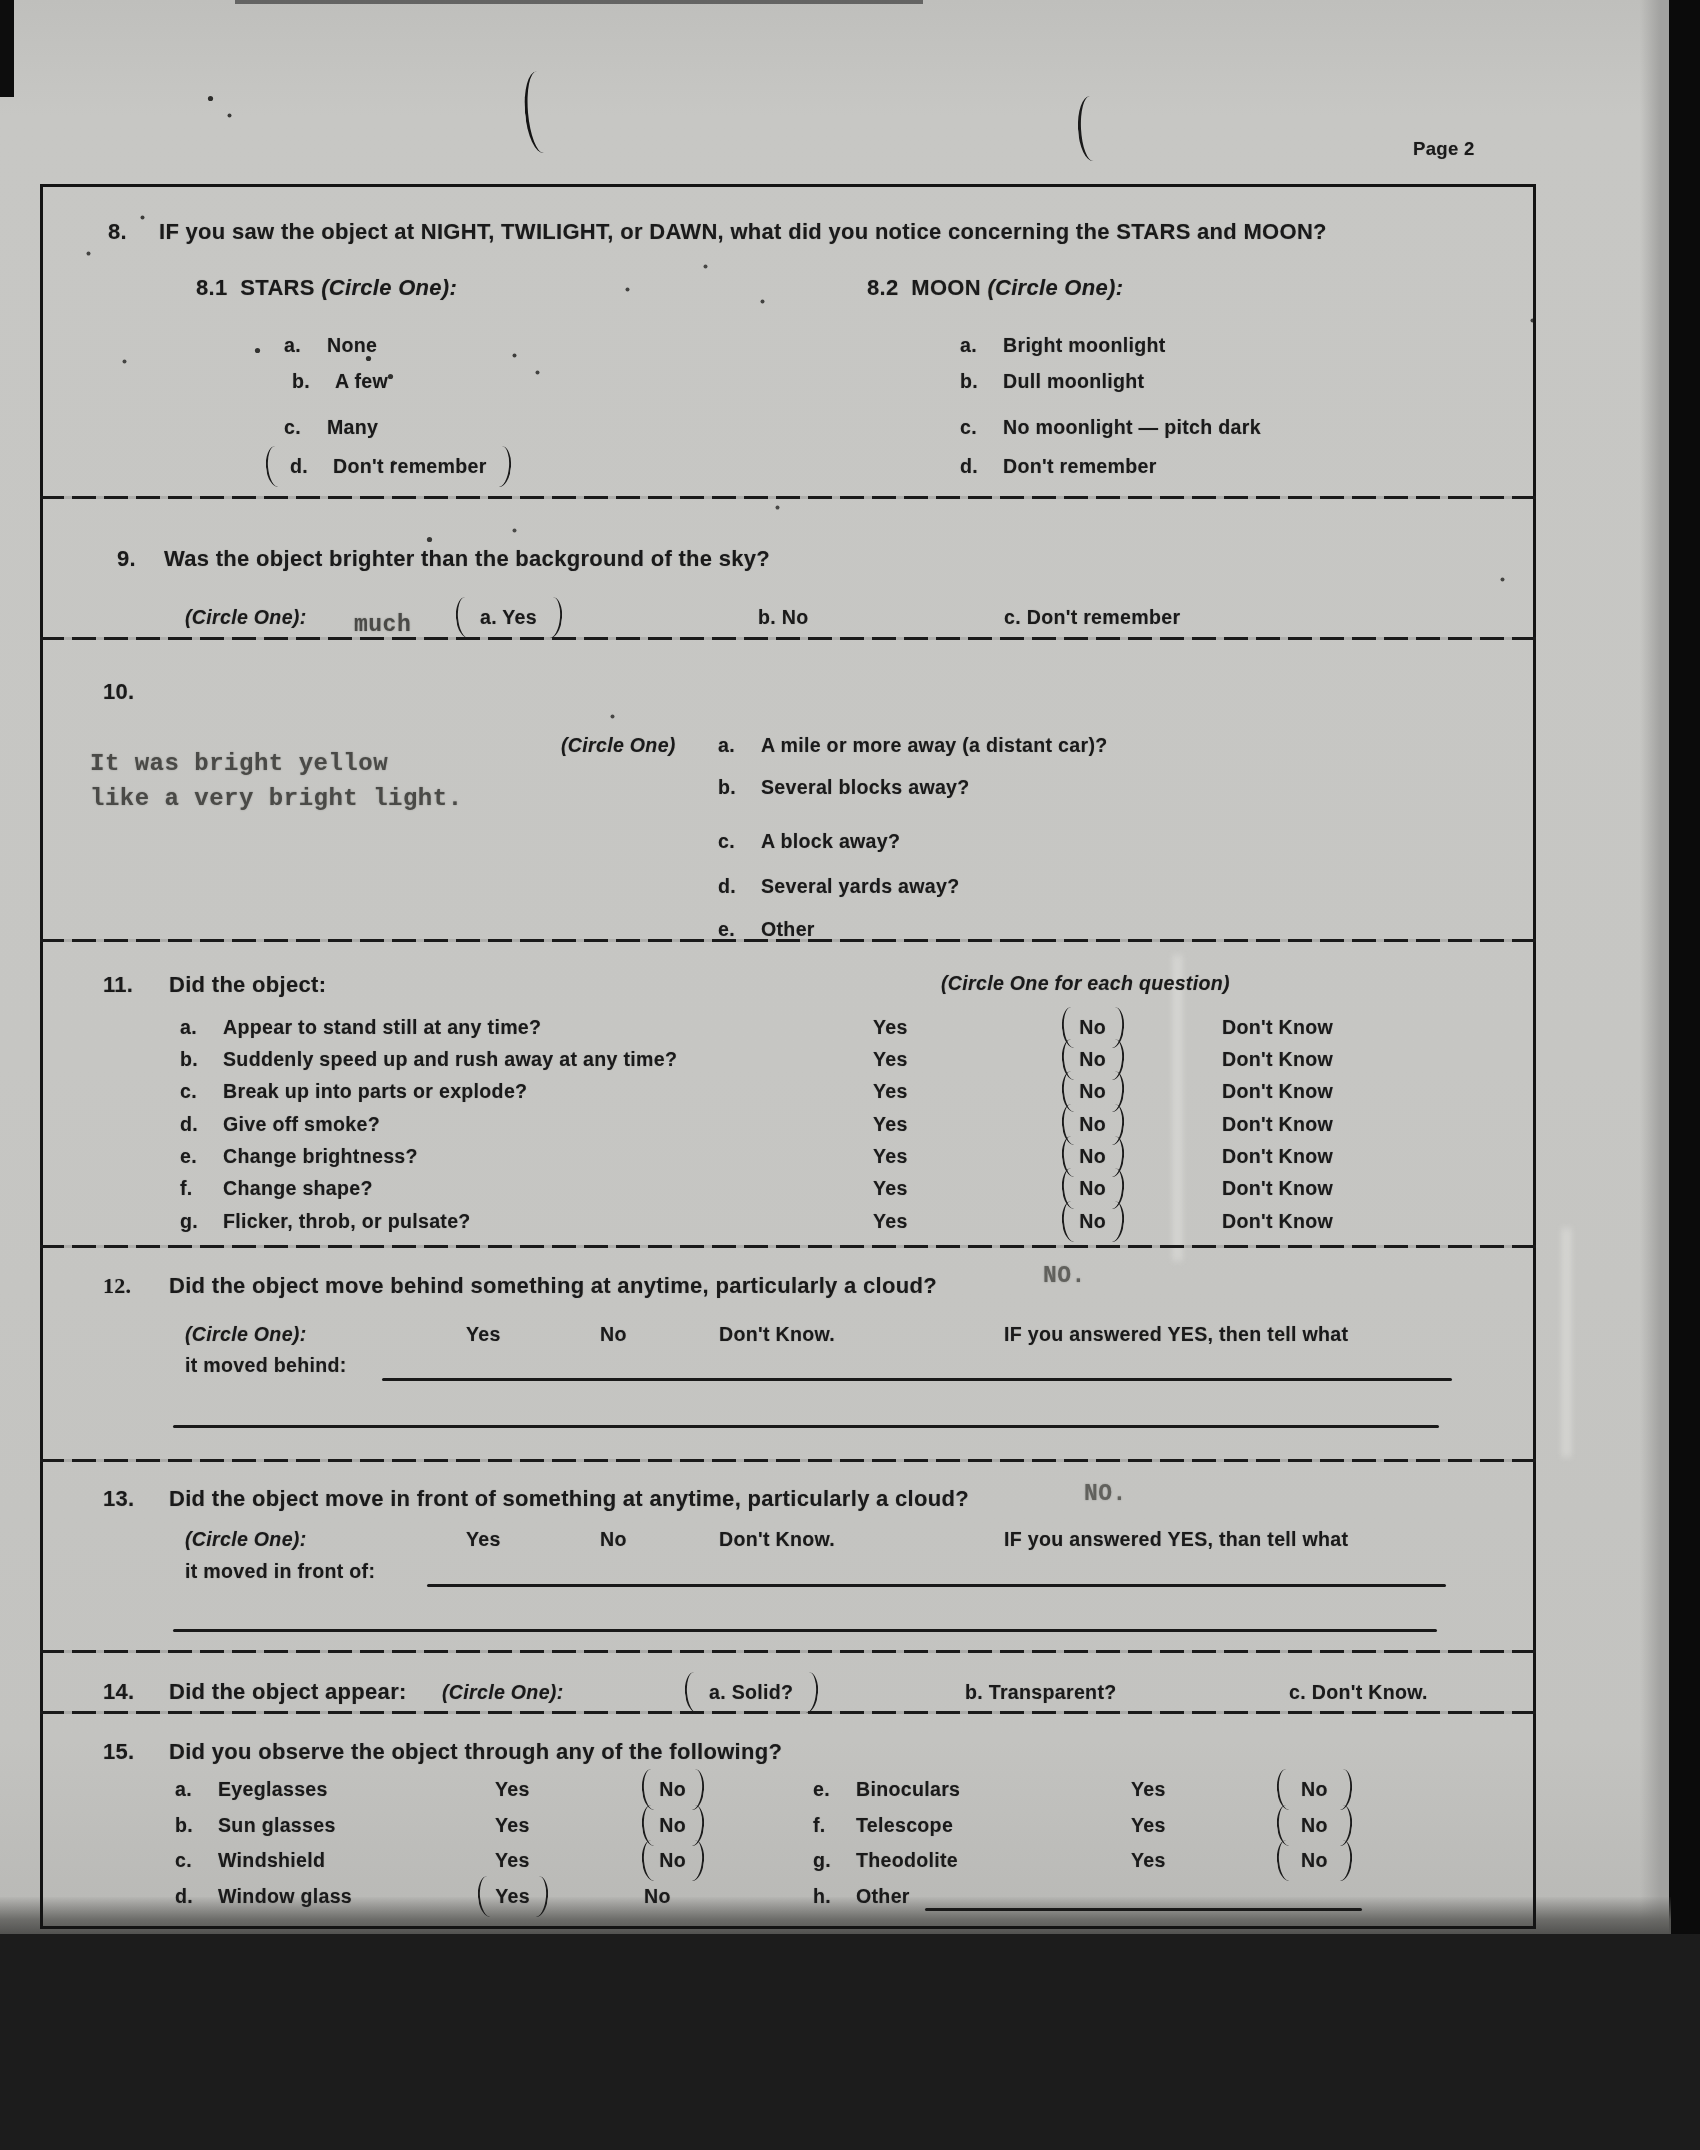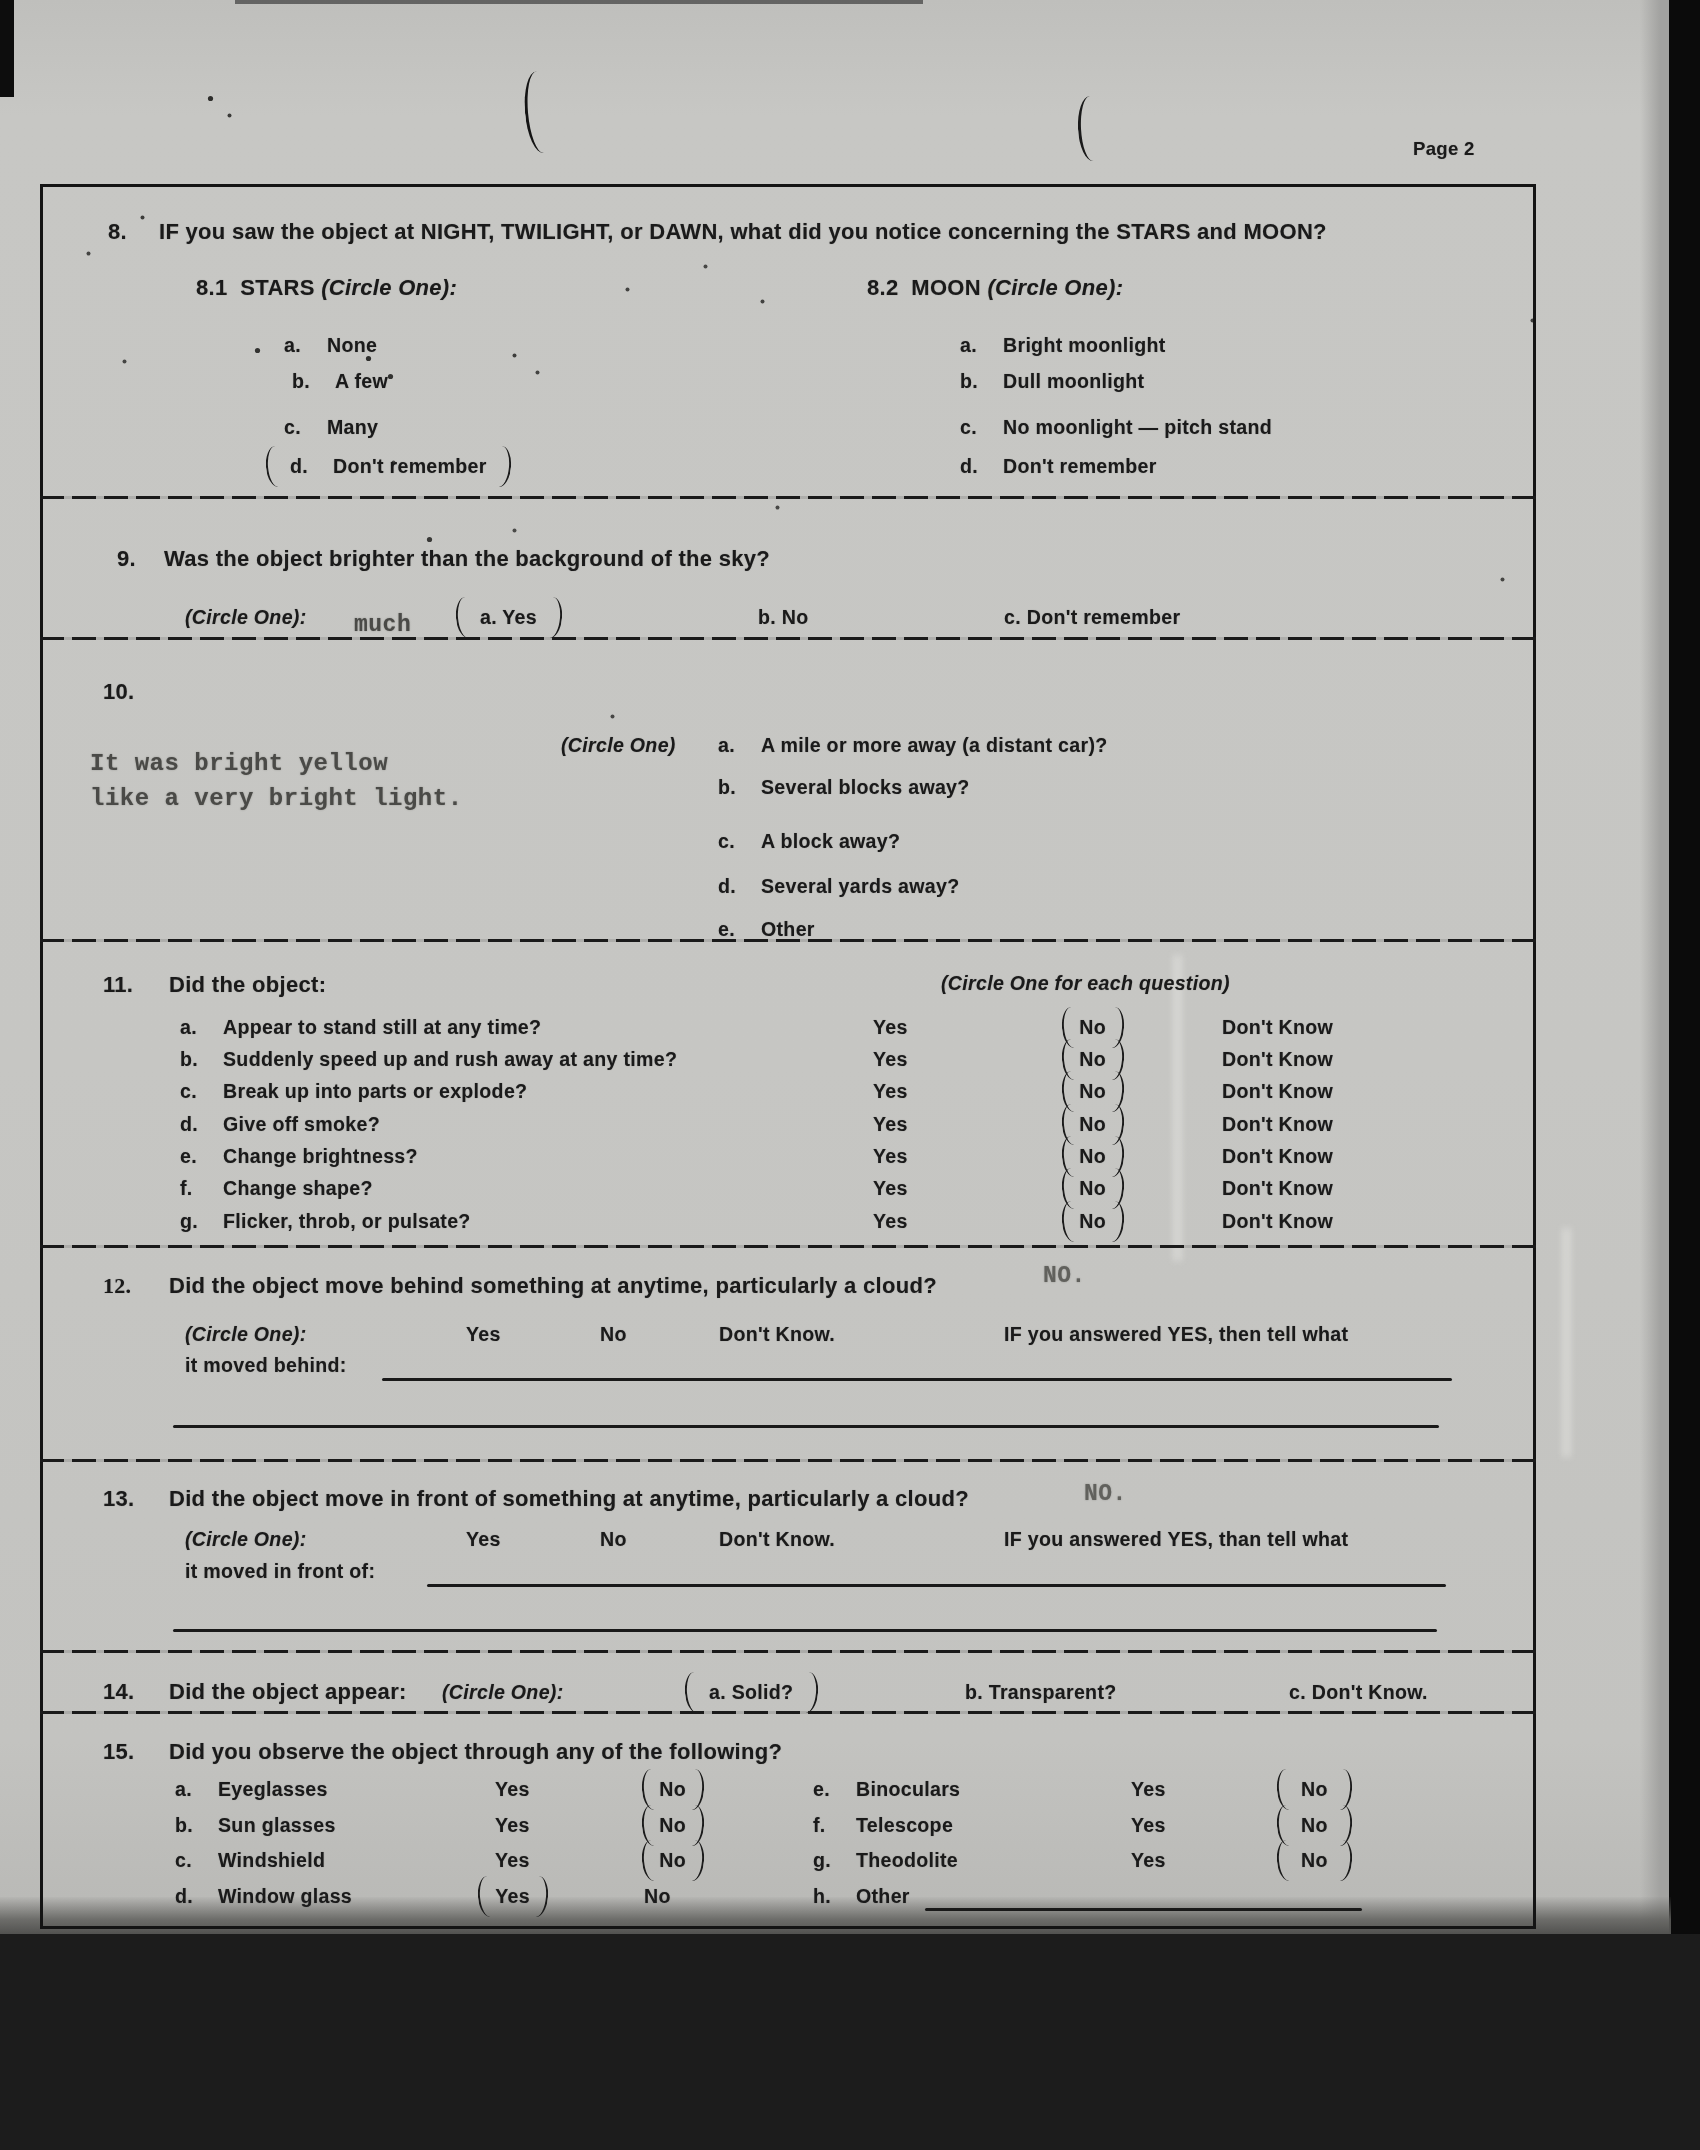--- a/index.html
+++ b/index.html
@@ -68,21 +68,21 @@
     <span class="t h" style="left:153px;top:88px;"><span>8.1</span>&nbsp;&nbsp;<span>STARS</span>&nbsp;<span class="it">(Circle One):</span></span>
     <span class="t h" style="left:824px;top:88px;"><span>8.2</span>&nbsp;&nbsp;<span>MOON</span>&nbsp;<span class="it">(Circle One):</span></span>
 
     <span class="t b" style="left:241px;top:147px;"><span class="lt">a.</span><span>None</span></span>
     <span class="t b" style="left:249px;top:183px;"><span class="lt">b.</span><span>A few</span></span>
     <span class="t b" style="left:241px;top:229px;"><span class="lt">c.</span><span>Many</span></span>
     <span class="t b" style="left:225px;top:268px;"><span class="circled wide"><span class="lt">d.</span><span>Don't remember</span></span></span>
 
     <span class="t b" style="left:917px;top:147px;"><span class="lt">a.</span><span>Bright moonlight</span></span>
     <span class="t b" style="left:917px;top:183px;"><span class="lt">b.</span><span>Dull moonlight</span></span>
-    <span class="t b" style="left:917px;top:229px;"><span class="lt">c.</span><span>No moonlight — pitch stand</span></span>
+    <span class="t b" style="left:917px;top:229px;"><span class="lt">c.</span><span>No moonlight — pitch dark</span></span>
     <span class="t b" style="left:917px;top:268px;"><span class="lt">d.</span><span>Don't remember</span></span>
 
     <div class="sep" style="top:309px;"></div>
 
     <span class="t h" style="left:74px;top:359px;">9.</span>
     <span class="t h" style="left:121px;top:359px;">Was the object brighter than the background of the sky?</span>
 
     <span class="t b it" style="left:142px;top:419px;">(Circle One):</span>
     <span class="t mono" style="left:311px;top:425px;font-size:23px;">much</span>
     <span class="t b" style="left:415px;top:419px;"><span class="circled wide"><span>a. Yes</span></span></span>

